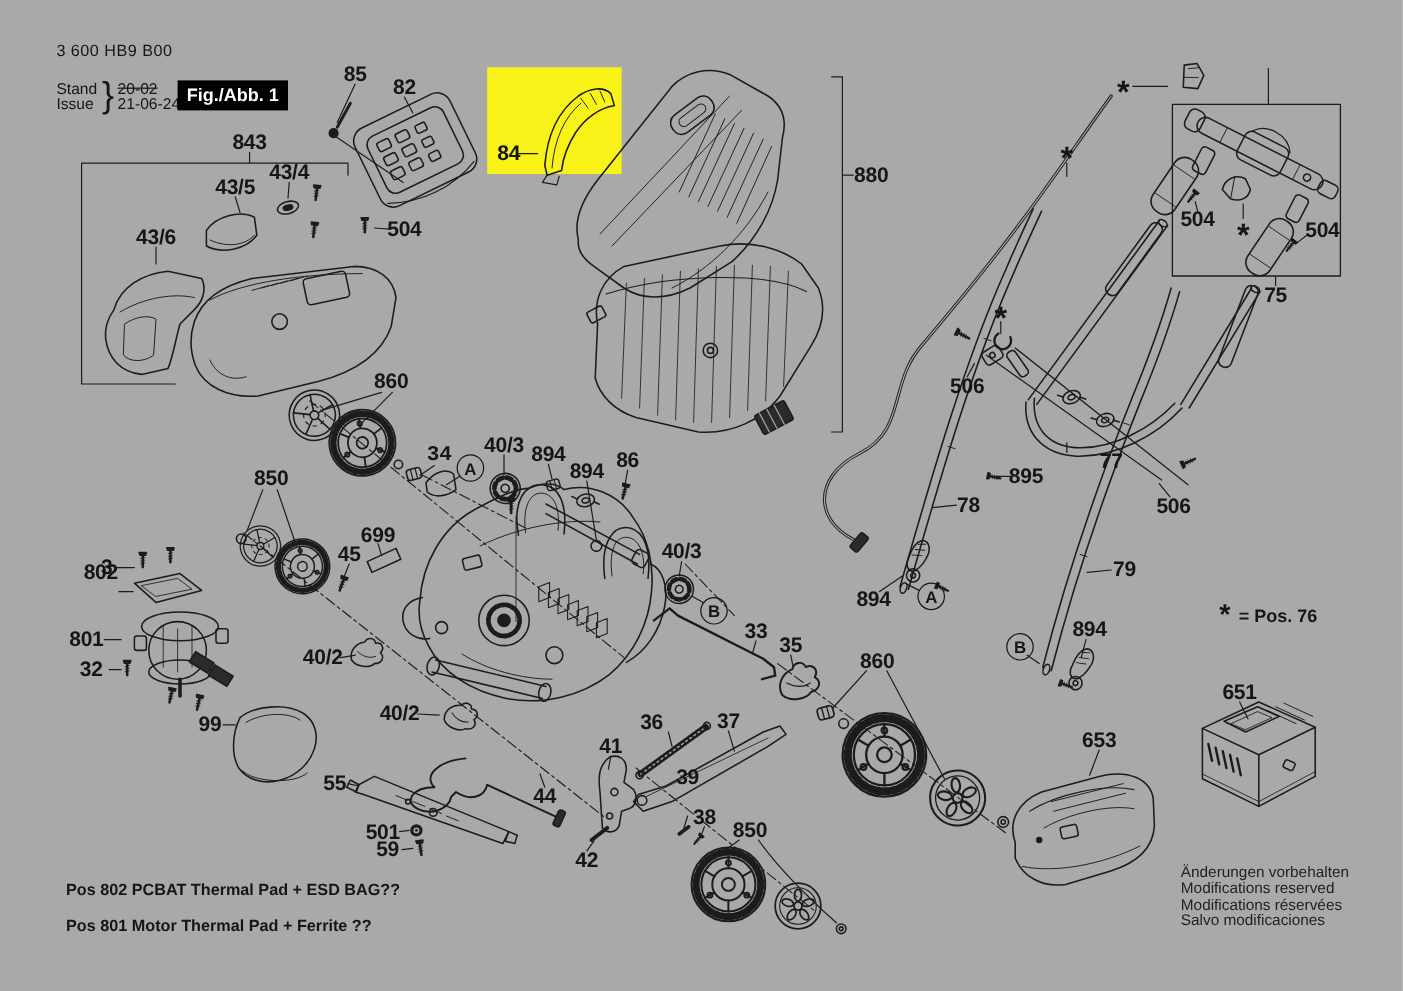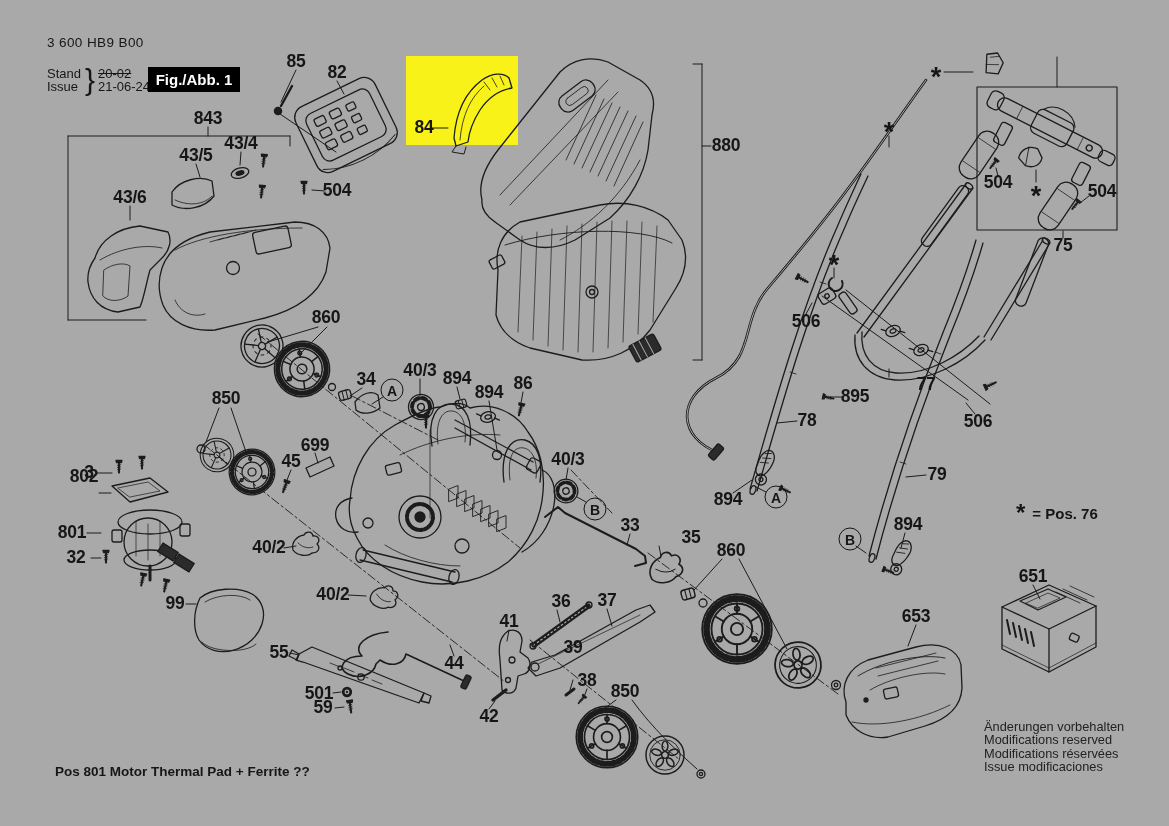--- a/index.html
+++ b/index.html
@@ -426,69 +426,70 @@
   </div>
 </div>
 
 <div class="figbox" style="background: rgb(0, 0, 0); color: rgb(255, 255, 255);">Fig./Abb. 1</div>
 
 <div class="posnote">
   <span class="sym">*</span>
   <span class="txt">= Pos. 76</span>
 </div>
 
+<div class="note1">Pos 802 PCBAT Thermal Pad + ESD BAG??</div>
 <div class="note2">Pos 801 Motor Thermal Pad + Ferrite ??</div>
 
 <div class="disc">
   <div>Änderungen vorbehalten</div>
   <div>Modifications reserved</div>
   <div>Modifications réservées</div>
-  <div>Issue modificaciones</div>
+  <div>Salvo modificaciones</div>
 </div>
 
 <div id="labels">
       <div class="pl" style="left: 208px; top: 119px;">843</div>
       <div class="pl" style="left: 196px; top: 156px;">43/5</div>
       <div class="pl" style="left: 241px; top: 144px; text-align: right;">43/4</div>
       <div class="pl" style="left: 130px; top: 198px;">43/6</div>
       <div class="pl" style="left: 337px; top: 191px;">504</div>
       <div class="pl" style="left: 296px; top: 62px;">85</div>
       <div class="pl" style="left: 337px; top: 73px;">82</div>
       <div class="pl" style="left: 424px; top: 128px;">84</div>
       <div class="pl" style="left: 726px; top: 146px;">880</div>
       <div class="pl" style="left: 326px; top: 318px;">860</div>
-      <div class="pl" style="left: 366px; top: 380px;">34</div>
+      <div class="pl" style="left: 366px; top: 380px; font-family: Liberation Mono, monospace;">34</div>
       <div class="pl" style="left: 420px; top: 371px;">40/3</div>
       <div class="pl" style="left: 457px; top: 379px;">894</div>
       <div class="pl" style="left: 489px; top: 393px;">894</div>
       <div class="pl" style="left: 523px; top: 384px;">86</div>
       <div class="pl" style="left: 226px; top: 399px;">850</div>
       <div class="pl" style="left: 315px; top: 446px;">699</div>
       <div class="pl" style="left: 291px; top: 462px;">45</div>
       <div class="pl" style="left: 89px; top: 473px;">3</div>
       <div class="pl" style="left: 84px; top: 477px;">802</div>
       <div class="pl" style="left: 72px; top: 533px;">801</div>
       <div class="pl" style="left: 76px; top: 558px; text-align: center;">32</div>
       <div class="pl" style="left: 269px; top: 548px;">40/2</div>
       <div class="pl" style="left: 333px; top: 595px;">40/2</div>
       <div class="pl" style="left: 175px; top: 604px; text-align: right;">99</div>
       <div class="pl" style="left: 279px; top: 653px;">55</div>
       <div class="pl" style="left: 319px; top: 694px;">501</div>
       <div class="pl" style="left: 323px; top: 708px;">59</div>
       <div class="pl" style="left: 454px; top: 664px;">44</div>
       <div class="pl" style="left: 509px; top: 622px;">41</div>
       <div class="pl" style="left: 489px; top: 717px;">42</div>
-      <div class="pl" style="left: 561px; top: 602px;">36</div>
+      <div class="pl" style="left: 543px; top: 602px;">36</div>
       <div class="pl" style="left: 607px; top: 601px;">37</div>
       <div class="pl" style="left: 573px; top: 648px;">39</div>
       <div class="pl" style="left: 587px; top: 681px;">38</div>
       <div class="pl" style="left: 625px; top: 692px;">850</div>
       <div class="pl" style="left: 568px; top: 460px;">40/3</div>
       <div class="pl" style="left: 630px; top: 526px;">33</div>
-      <div class="pl" style="left: 659px; top: 538px; margin-left: 32px;">35</div>
+      <div class="pl" style="left: 659px; top: 538px;">35</div>
       <div class="pl" style="left: 731px; top: 551px;">860</div>
       <div class="pl" style="left: 728px; top: 500px;">894</div>
       <div class="pl" style="left: 908px; top: 525px;">894</div>
       <div class="pl" style="left: 806px; top: 322px;">506</div>
       <div class="pl" style="left: 926px; top: 385px;">77</div>
       <div class="pl" style="left: 855px; top: 397px;">895</div>
       <div class="pl" style="left: 807px; top: 421px;">78</div>
       <div class="pl" style="left: 978px; top: 422px;">506</div>
       <div class="pl" style="left: 937px; top: 475px;">79</div>
       <div class="pl" style="left: 998px; top: 183px;">504</div>

